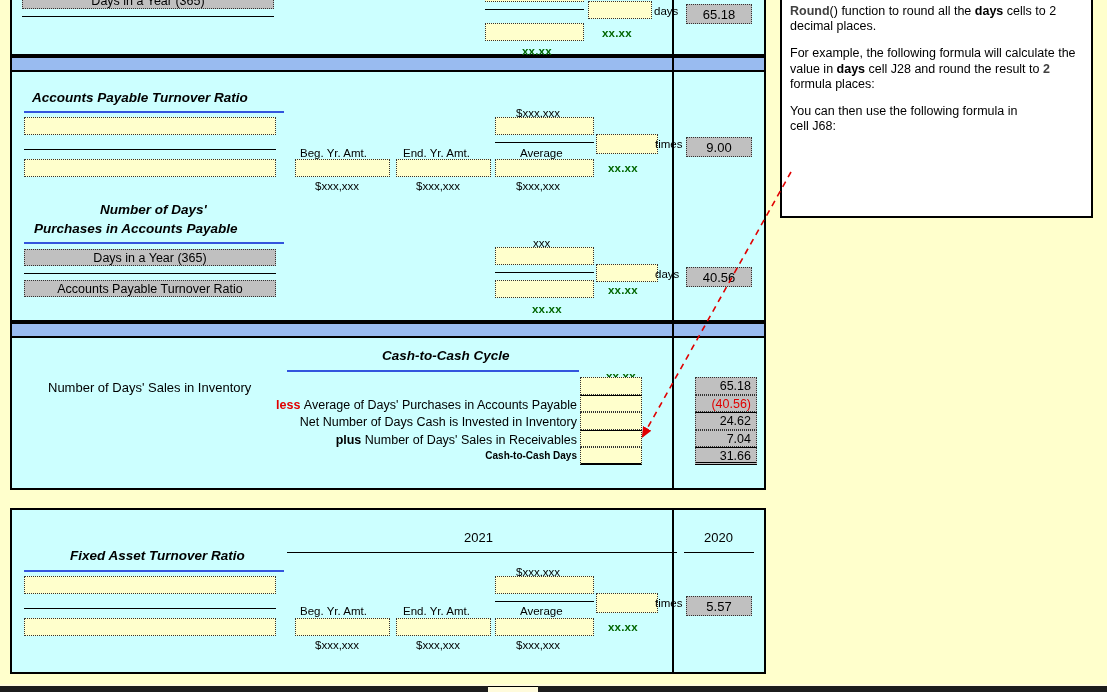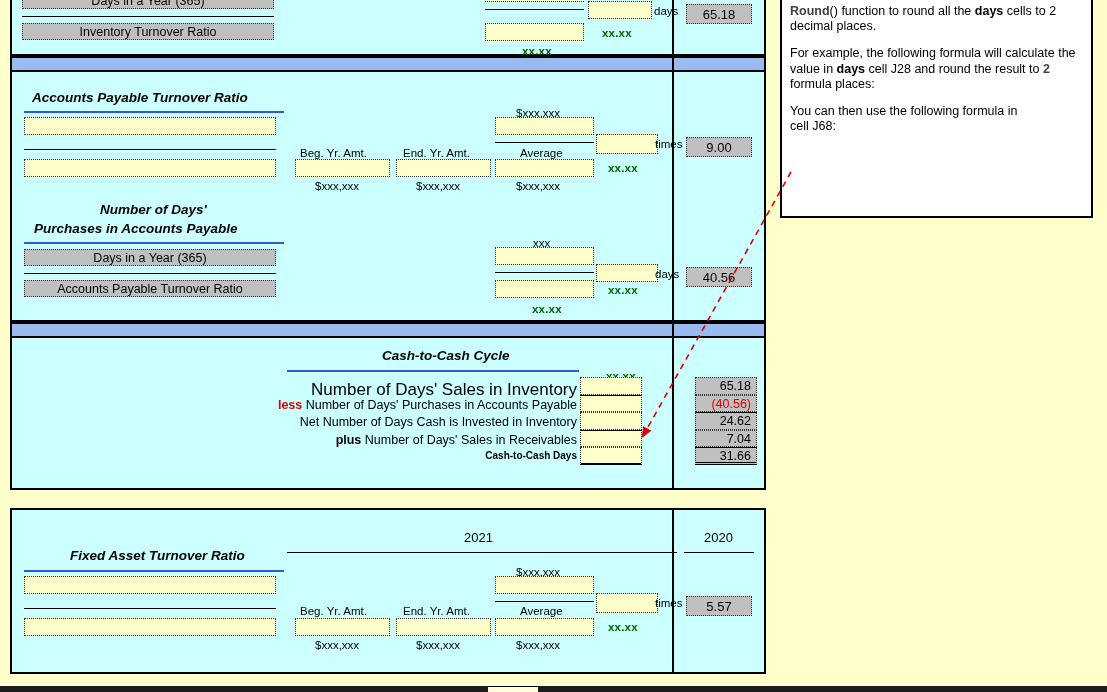--- a/index.html
+++ b/index.html
@@ -94,21 +94,20 @@
 </head>
 <body>
 
 <div class="sheet">
 
   <div class="block" style="left:10px;top:-46px;width:756px;height:102px;border-top:none;">
     <div class="divcol" style="left:660px;"></div>
 
     <div class="gcell" style="left:10px;top:38px;width:252px;height:17px;">Days in a Year (365)</div>
     <div class="rule" style="left:10px;top:62px;width:252px;"></div>
-    <div class="gcell" style="left:10px;top:69px;width:252px;height:17px;">Inventory Turnover Ratio</div>
 
     <div class="ycell" style="left:473px;top:30px;width:99px;height:18px;"></div>
     <div class="rule" style="left:473px;top:55px;width:99px;"></div>
     <div class="ycell" style="left:576px;top:47px;width:64px;height:18px;"></div>
     <div class="lbl unit" style="left:642px;top:51px;">days</div>
     <div class="ycell" style="left:473px;top:69px;width:99px;height:18px;"></div>
     <div class="lbl xx" style="left:590px;top:73px;">xx.xx</div>
     <div class="lbl xx" style="left:510px;top:91px;">xx.xx</div>
 
     <div class="gnum" style="left:674px;top:50px;width:66px;height:20px;">65.18</div>
@@ -174,22 +173,22 @@
   </div>
 
   <div class="block" style="left:10px;top:338px;width:756px;height:152px;border-top:none;">
     <div class="divcol" style="left:660px;"></div>
 
     <div class="hdr" style="left:370px;top:10px;">Cash-to-Cash Cycle</div>
     <div class="bluerule" style="left:275px;top:32px;width:292px;"></div>
     <div class="lbl xx" style="left:594px;top:32px;">xx.xx</div>
 
     <div id="cash-rows">
-        <div class="lbl" style="left: 0px; top: 42px; width: 565px; text-align: right; font-size: 17px;"><span>Number of Days' Sales in Inventory</span></div>
-        <div class="lbl" style="left: 0px; top: 59.5px; width: 565px; text-align: right; font-size: 12.5px;"><span class="red bold">less </span><span>Number of Days' Purchases in Accounts Payable</span></div>
+        <div class="lbl" style="left: 0px; top: 42px; width: 565px; text-align: left; font-size: 13px; padding-left: 36px;"><span>Number of Days' Sales in Inventory</span></div>
+        <div class="lbl" style="left: 0px; top: 59.5px; width: 565px; text-align: right; font-size: 12.5px;"><span class="red bold">less </span><span>Average of Days' Purchases in Accounts Payable</span></div>
         <div class="lbl" style="left: 0px; top: 77px; width: 565px; text-align: right; font-size: 12.5px;"><span>Net Number of Days Cash is Invested in Inventory</span></div>
         <div class="lbl" style="left: 0px; top: 94.5px; width: 565px; text-align: right; font-size: 12.5px;"><span class="bold">plus </span><span>Number of Days' Sales in Receivables</span></div>
         <div class="lbl" style="left: 0px; top: 112px; width: 565px; text-align: right; font-size: 10px;"><span class="bold">Cash-to-Cash Days</span></div>
       </div>
     <div id="cash-inputs">
         <div class="ycell" style="left: 568px; top: 39px; width: 62px; height: 17.5px;"></div>
         <div class="ycell" style="left: 568px; top: 56.5px; width: 62px; height: 17.5px; border-top: 1.4px solid rgb(0, 0, 0);"></div>
         <div class="ycell" style="left: 568px; top: 74px; width: 62px; height: 17.5px;"></div>
         <div class="ycell" style="left: 568px; top: 91.5px; width: 62px; height: 17.5px; border-top: 1.4px solid rgb(0, 0, 0);"></div>
         <div class="ycell" style="left: 568px; top: 109px; width: 62px; height: 17.5px; border-bottom: 2.5px double rgb(0, 0, 0);"></div>

